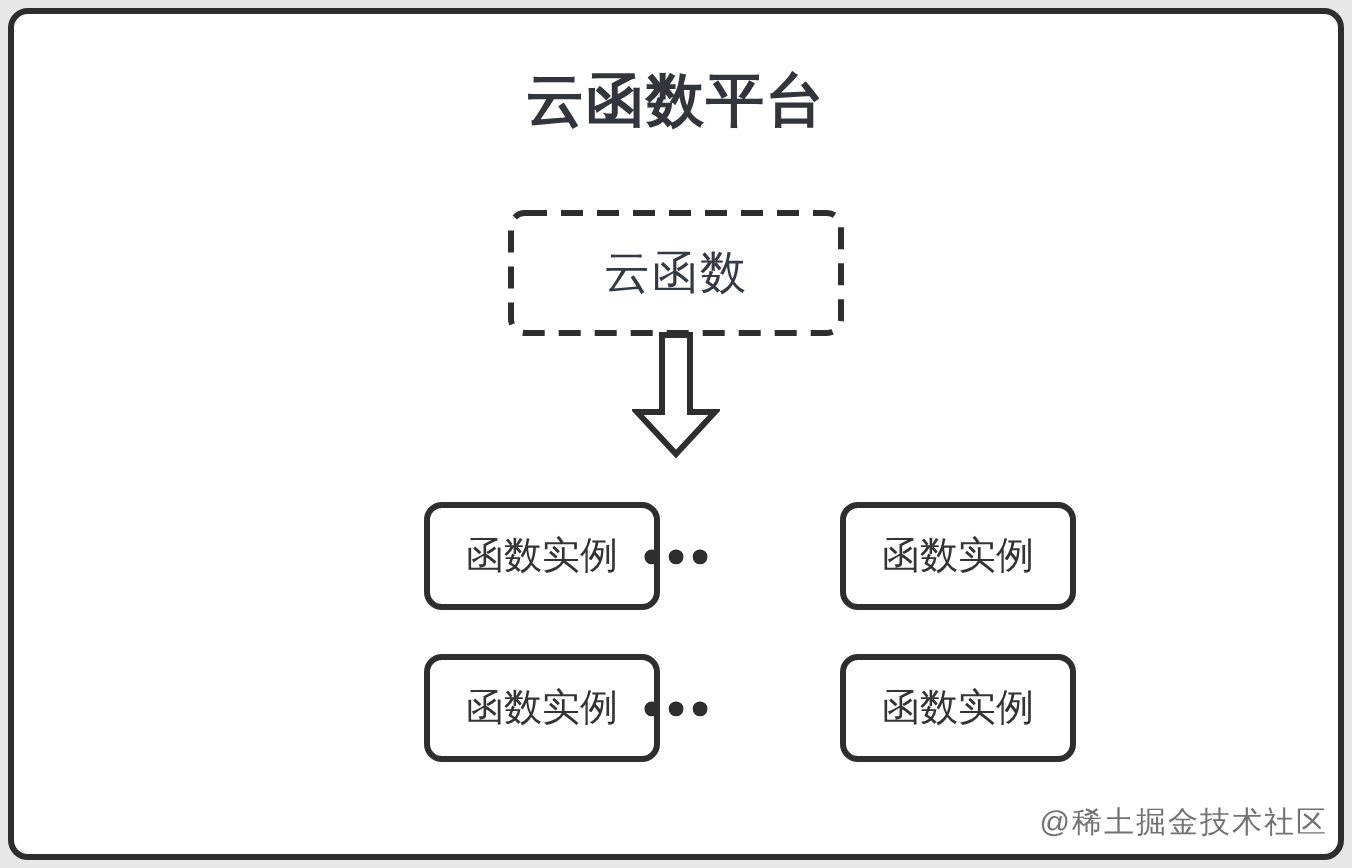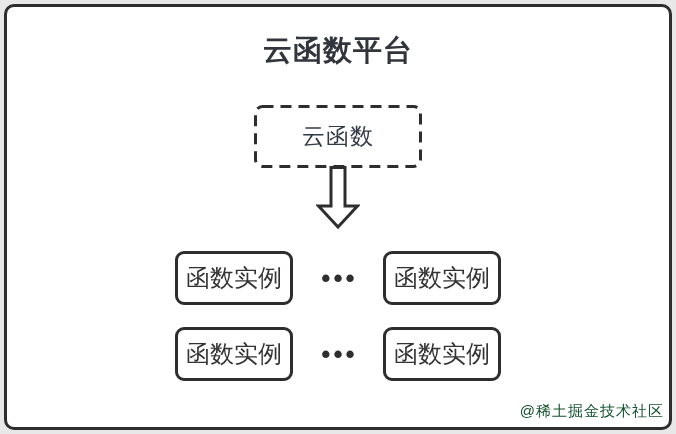--- a/index.html
+++ b/index.html
@@ -60,22 +60,23 @@
   .inst {
     position: absolute;
     width: 118px; height: 54px;
     box-sizing: border-box;
     background: #ffffff;
     border: 3px solid #2e2e2e;
     border-radius: 9px;
     display: flex;
     align-items: center;
     justify-content: center;
-    font-size: 24px;
+    font-size: 19px;
     color: #333333;
+    margin-left: 37px;
   }
   .inst.r1c1 { left: 175px; top: 251px; }
   .inst.r1c2 { left: 383px; top: 251px; }
   .inst.r2c1 { left: 175px; top: 327px; }
   .inst.r2c2 { left: 383px; top: 327px; }
   .dots {
     position: absolute;
     left: 293px;
     width: 90px; height: 54px;
     display: flex;
@@ -87,21 +88,21 @@
     padding-left: 3px;
     box-sizing: border-box;
     color: #2e2e2e;
   }
   .dots.row1 { top: 251px; }
   .dots.row2 { top: 327px; }
   .watermark {
     position: absolute;
     right: 12px; top: 402px;
     font-size: 15px;
-    color: #14532d;
+    color: #737373;
     letter-spacing: 1px;
   }
 </style>
 </head>
 <body>
 
 <div class="canvas">
 
   <div class="card"></div>
 

